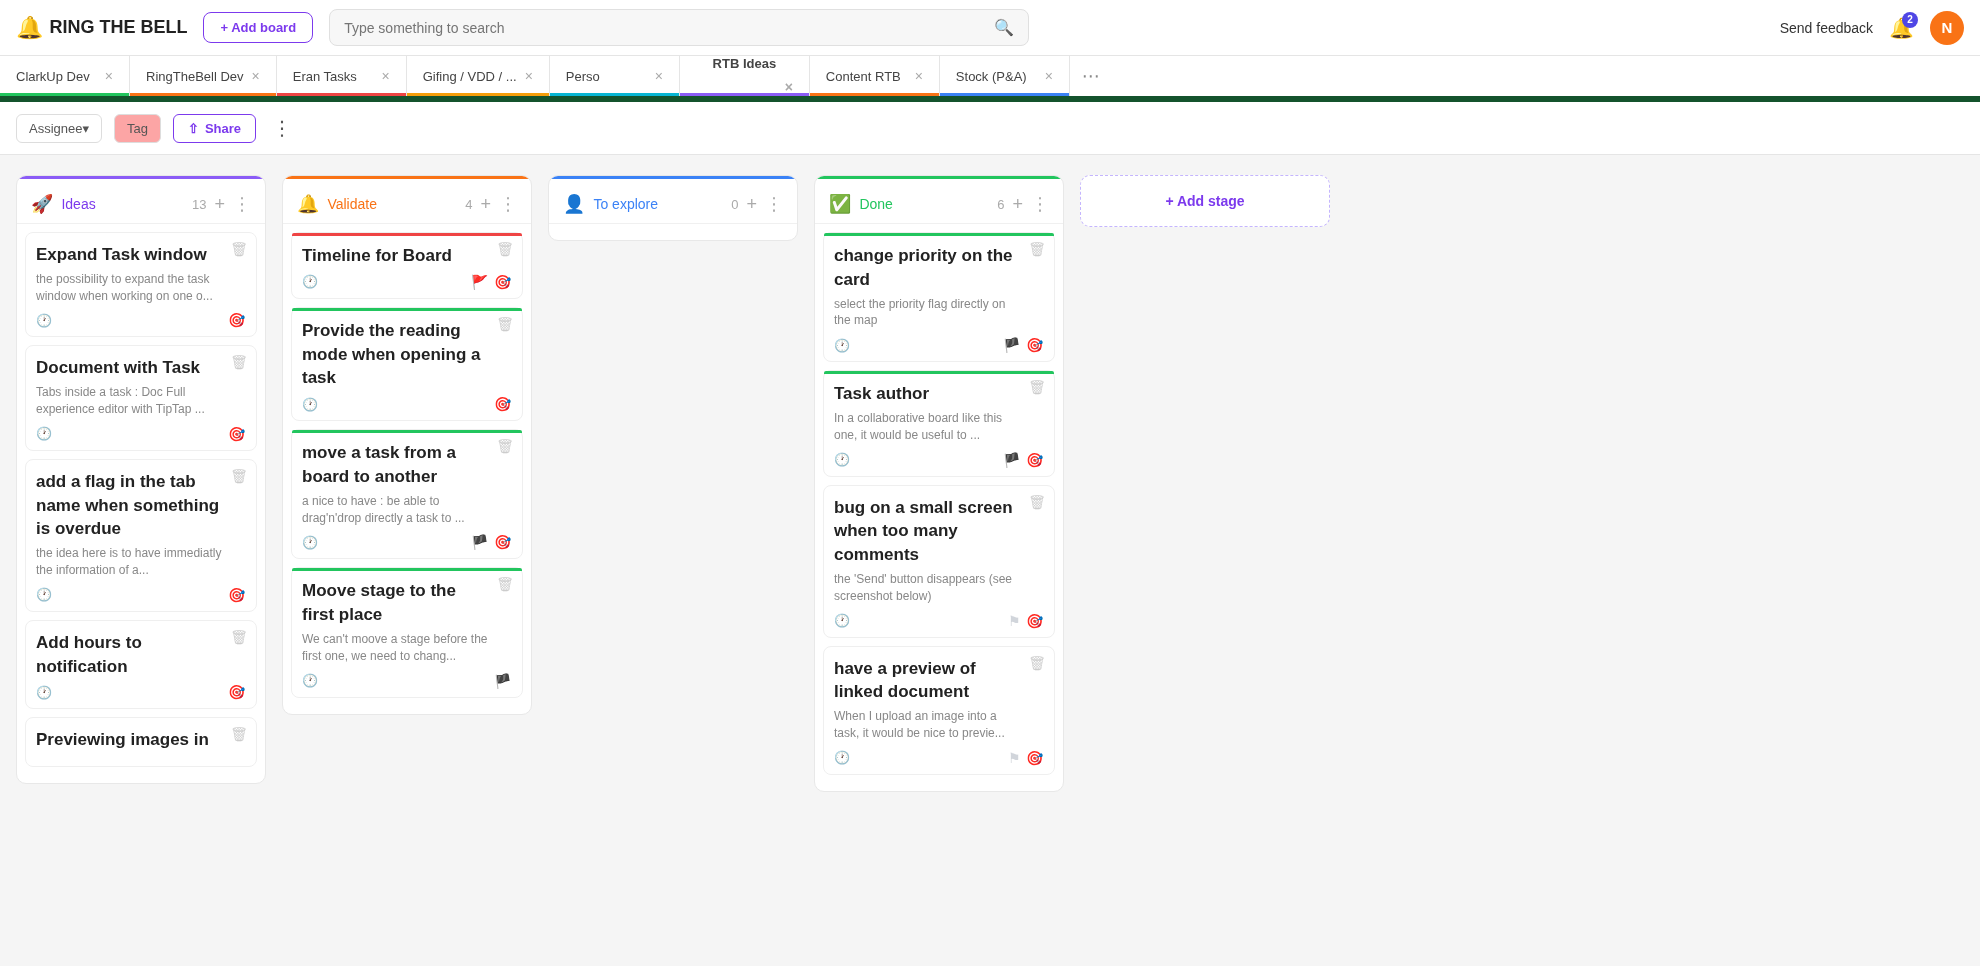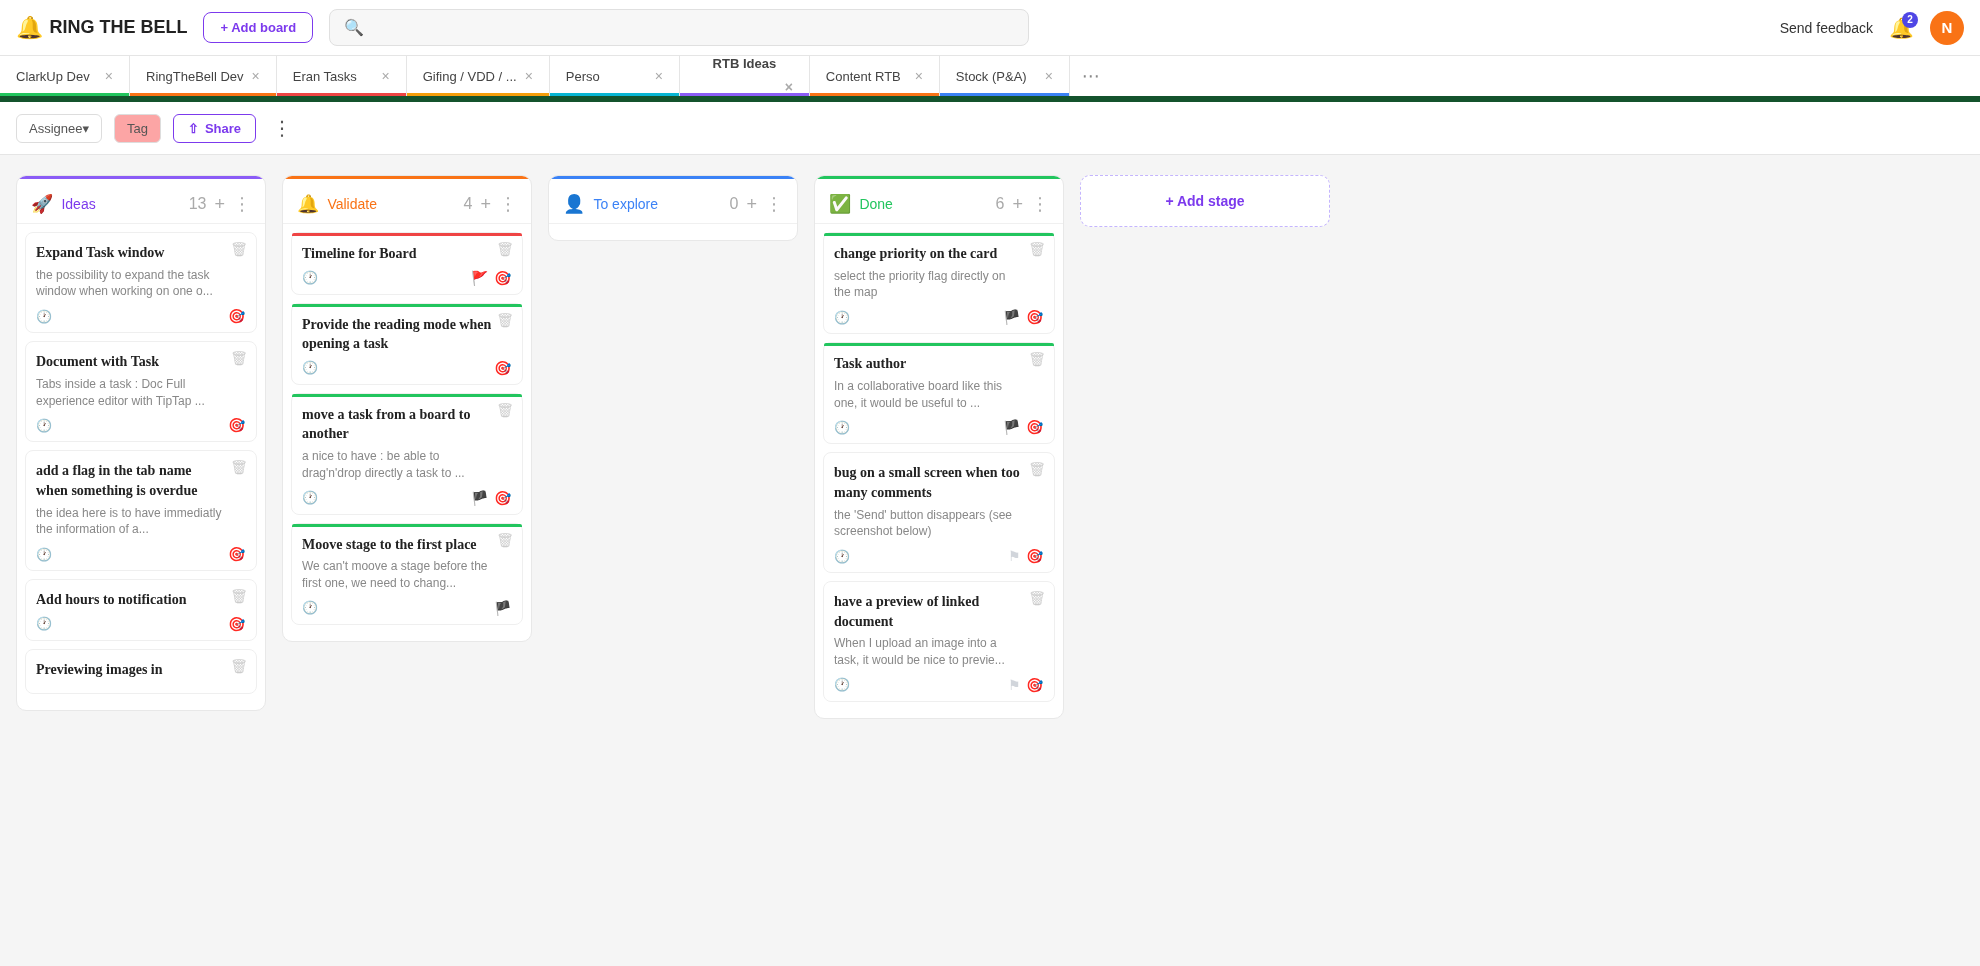--- a/index.html
+++ b/index.html
@@ -39,30 +39,30 @@
 
     
     .column { background: #fff; border: 1px solid #e8e8e8; border-radius: 10px; width: 250px; min-width: 250px; margin-right: 16px; display: flex; flex-direction: column; max-height: 100%; overflow: hidden; }
     .col-header { display: flex; align-items: center; padding: 14px 14px 8px; gap: 8px; border-bottom: 1px solid #f0f0f0; }
     .col-icon { font-size: 18px; }
     .col-title { font-weight: 400; font-size: 14px; flex: 1; }
     .col-title.purple { color: #7c3aed; }
     .col-title.orange { color: #f97316; }
     .col-title.blue { color: #3b82f6; }
     .col-title.green { color: #22c55e; }
-    .col-count { font-size: 16px; color: #aaa; }
+    .col-count { font-size: 13px; color: #aaa; }
     .col-add { background: none; border: none; cursor: pointer; font-size: 18px; color: #aaa; }
     .col-more { background: none; border: none; cursor: pointer; font-size: 18px; color: #aaa; }
     .col-top-bar { height: 3px; border-radius: 2px 2px 0 0; }
     .col-body { padding: 8px; overflow-y: auto; flex: 1; }
 
     
     .card { background: #fff; border: 1px solid #efefef; border-radius: 8px; padding: 10px 10px 8px; margin-bottom: 8px; position: relative; }
     .card-top-bar { height: 3px; border-radius: 2px 2px 0 0; margin: -10px -10px 8px; }
-    .card-title { font-size: 14px; font-weight: 600; color: #222; line-height: 1.4; margin-bottom: 4px; padding-right: 20px; font-family: Liberation Serif, serif; }
+    .card-title { font-size: 17px; font-weight: 600; color: #222; line-height: 1.4; margin-bottom: 4px; padding-right: 20px; }
     .card-desc { font-size: 12px; color: #888; line-height: 1.4; margin-bottom: 8px; padding-right: 20px; }
     .card-footer { display: flex; align-items: center; justify-content: space-between; margin-top: 6px; }
     .card-meta { display: flex; align-items: center; gap: 4px; color: #bbb; font-size: 12px; }
     .card-actions { display: flex; align-items: center; gap: 6px; }
     .card-delete { background: none; border: none; cursor: pointer; color: #ccc; font-size: 14px; position: absolute; top: 8px; right: 8px; }
     .flag-icon { font-size: 14px; }
     .flag-red { color: #ef4444; }
     .flag-green { color: #22c55e; }
     .flag-gray { color: #d1d5db; }
     .clock-icon { font-size: 13px; color: #bbb; }
@@ -81,20 +81,21 @@
 </head>
 <body>
 
 <div class="topbar">
   <div class="logo">
     <span class="logo-icon">🔔</span>
     <span>RING THE BELL</span>
   </div>
   <button class="add-board-btn">+ Add board</button>
   <div class="search-bar">
+    <input type="text" placeholder="Type something to search" style="">
     <span class="search-icon">🔍</span>
   </div>
   <div class="topbar-right">
     <button class="feedback-btn">Send feedback</button>
     <button class="notif-btn">
       🔔
       <span class="notif-badge">2</span>
     </button>
     <div class="avatar">N</div>
   </div>

